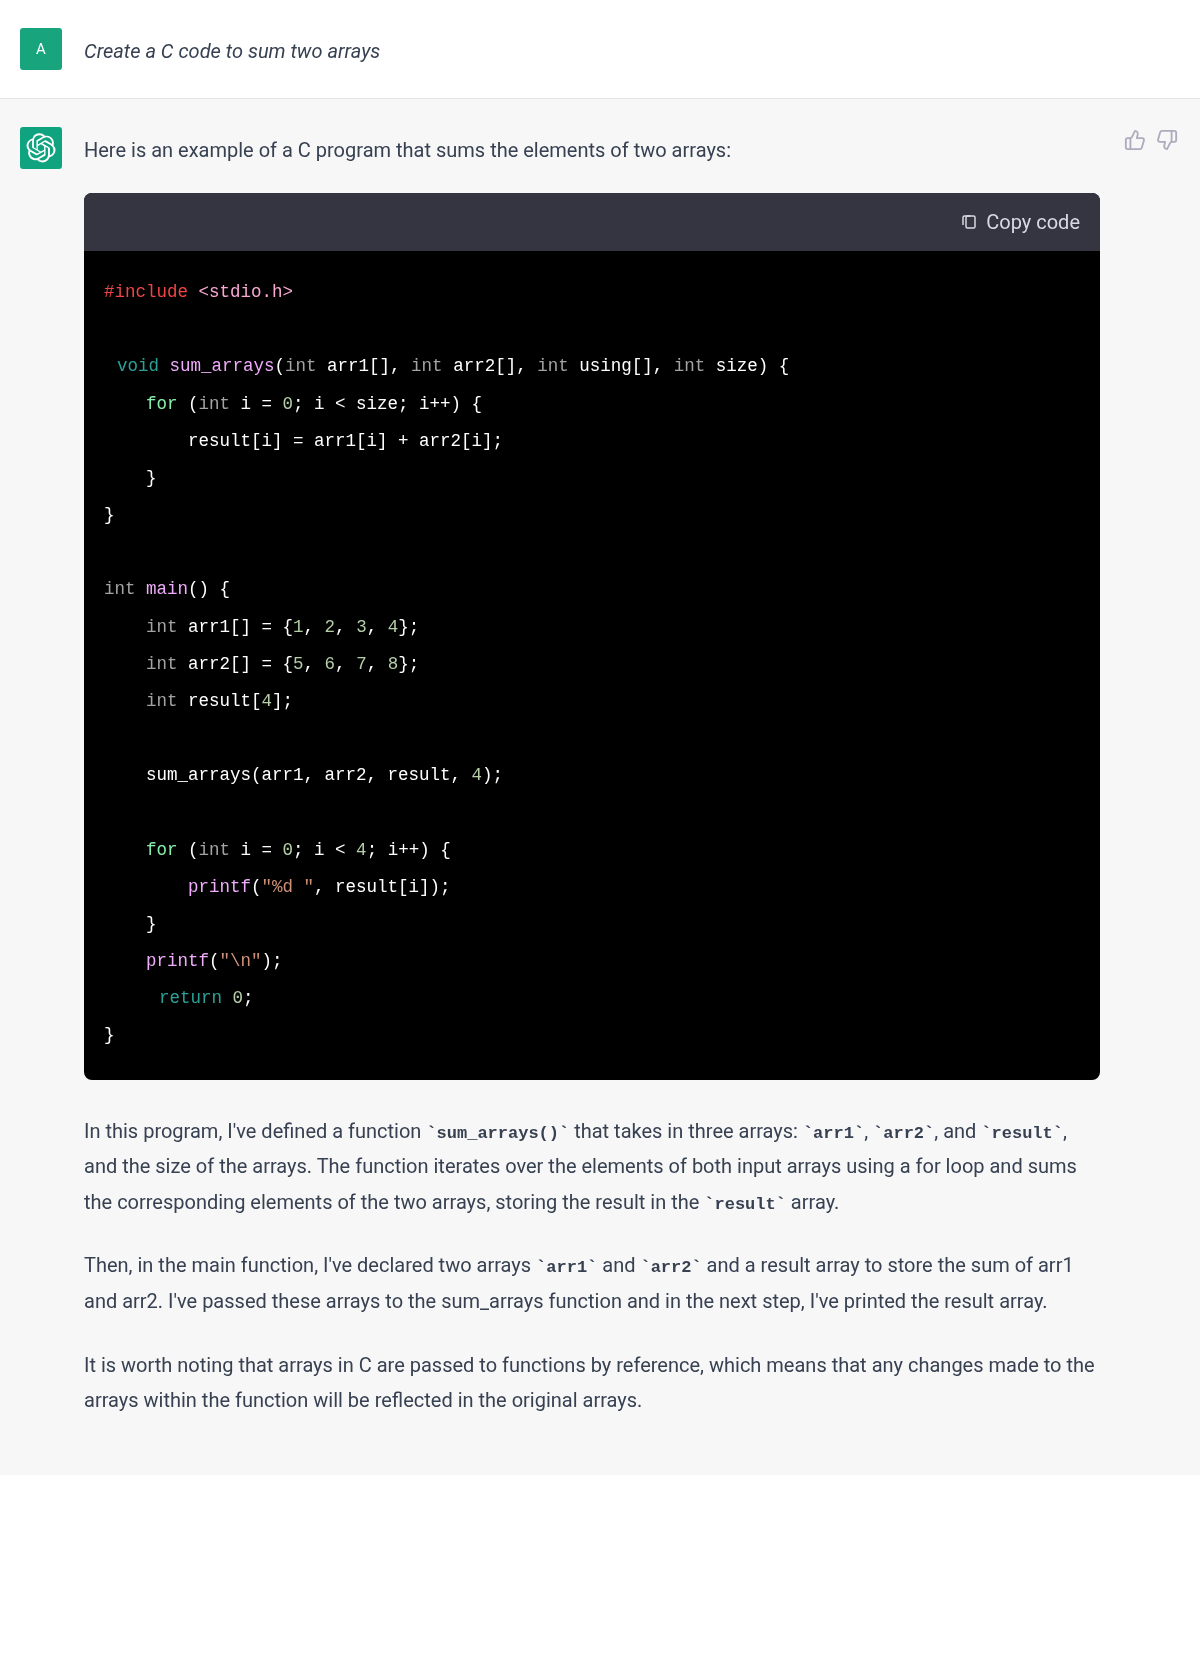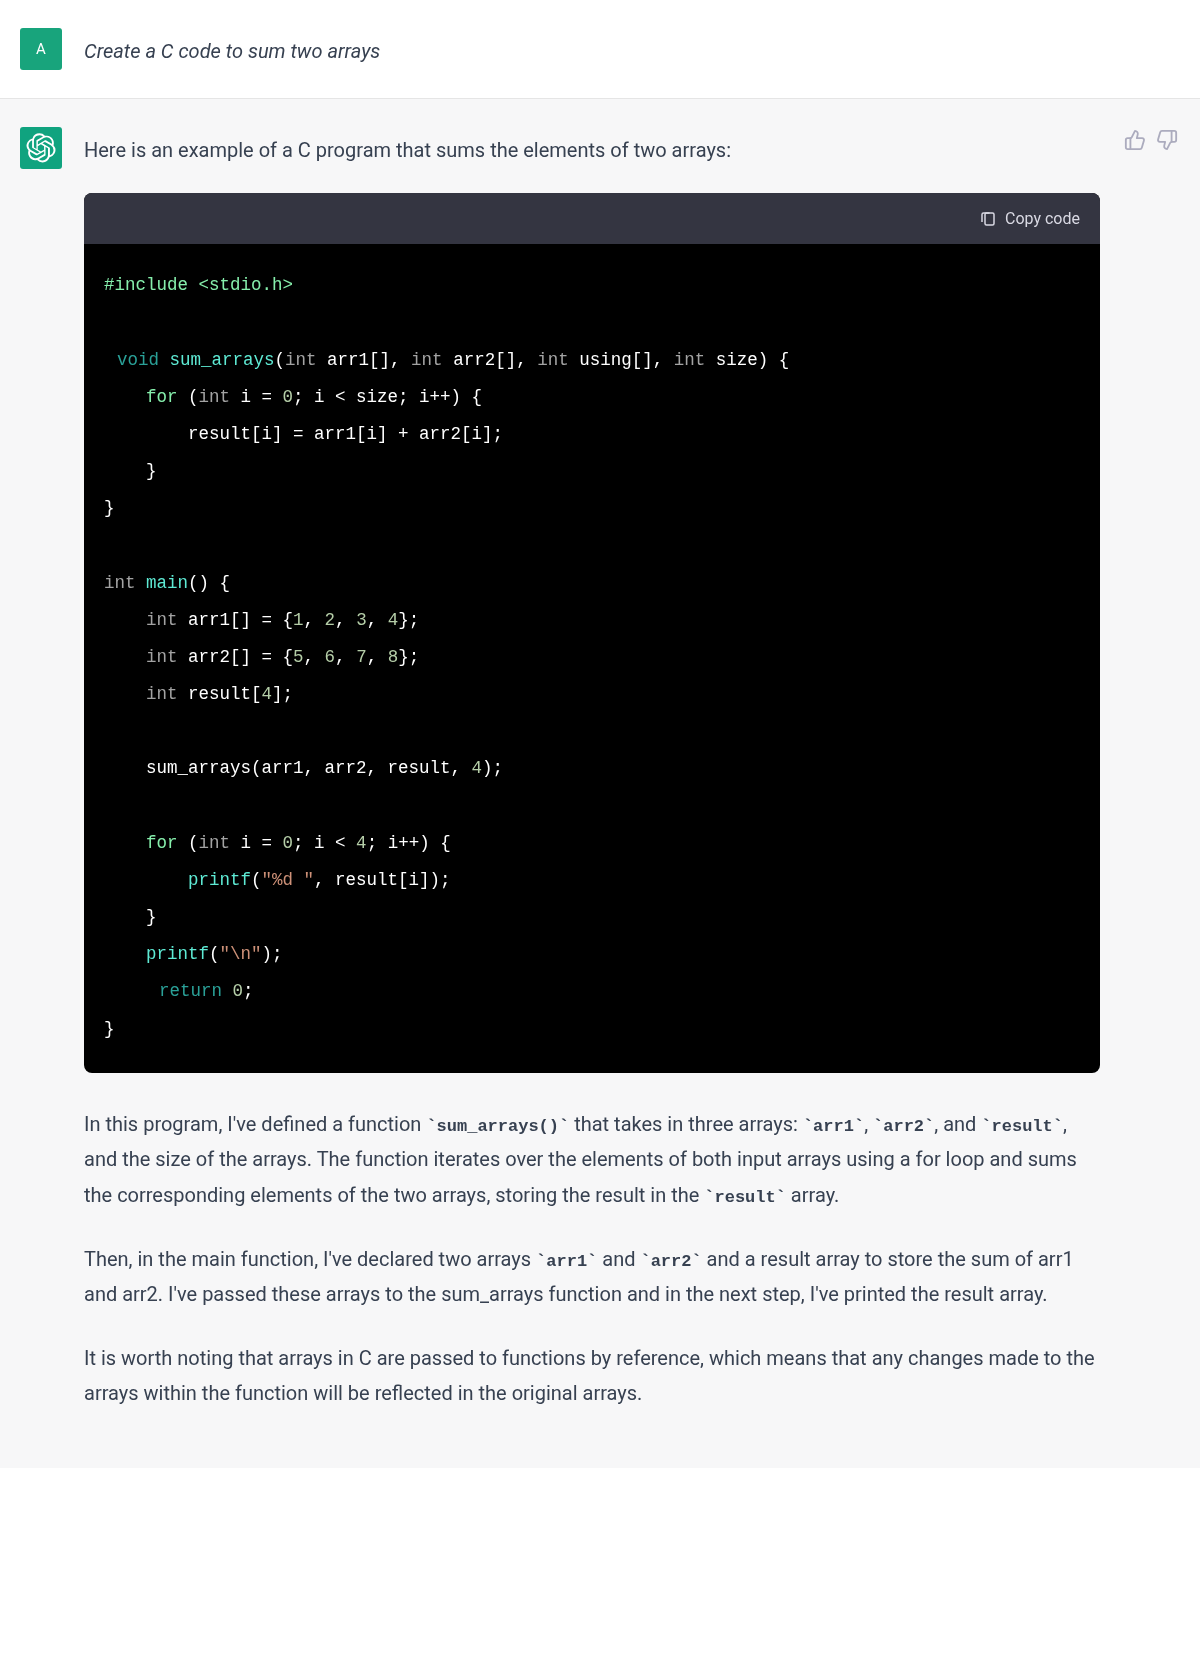--- a/index.html
+++ b/index.html
@@ -89,42 +89,42 @@
       padding: 12px 20px;
       display: flex;
       justify-content: flex-end;
       align-items: center;
     }
     .copy-btn {
       display: flex;
       align-items: center;
       gap: 8px;
       color: #d9d9e3;
-      font-size: 16px;
+      font-size: 20px;
       cursor: pointer;
     }
     .copy-btn svg {
       width: 18px;
       height: 18px;
     }
     pre {
       padding: 22px 20px 26px 20px;
       overflow-x: auto;
     }
     code {
       font-family: "SFMono-Regular", Consolas, "Liberation Mono", Menlo, monospace;
       font-size: 17.5px;
       line-height: 2.01;
       color: #ffffff;
     }
-    .tok-pre { color: #86efac; }
-    .tok-inc { color: #86efac; }
+    .tok-pre { color: #ef4444; }
+    .tok-inc { color: #f9a8d4; }
     .tok-kw  { color: #2aa198; margin-left: 13px; }
     .tok-type{ color: #a3a3a3; }
-    .tok-fn  { color: #5eead4; }
+    .tok-fn  { color: #f0abfc; }
     .tok-num { color: #b5cea8; }
     .tok-str { color: #ce9178; }
     .tok-for { color: #86efac; }
 
     .inline-code {
       font-family: "SFMono-Regular", Consolas, "Liberation Mono", Menlo, monospace;
       font-size: 17px;
       font-weight: 700;
     }
     .para {

